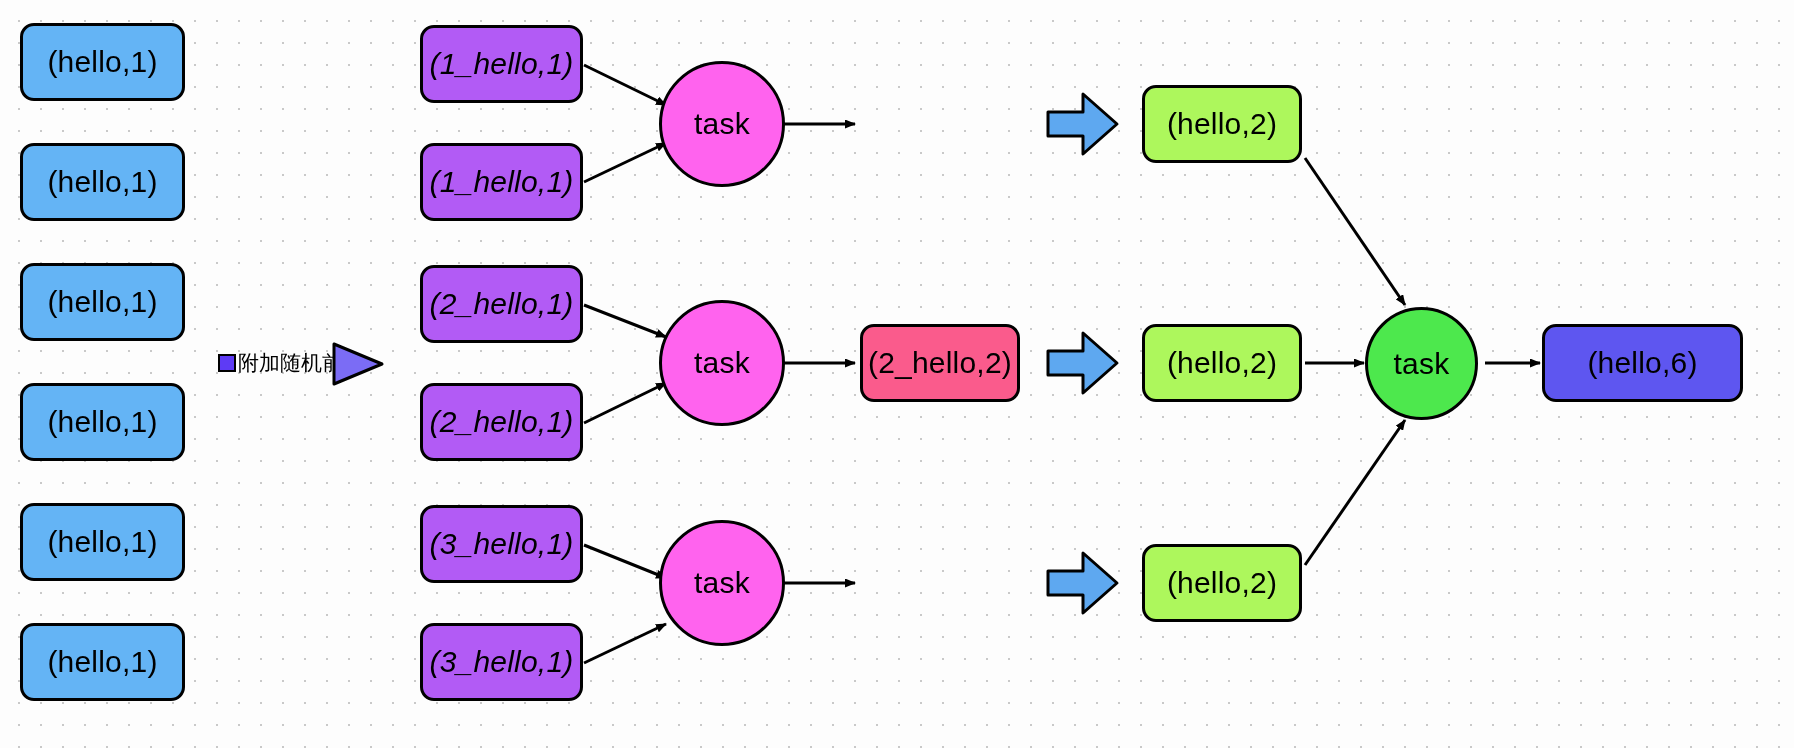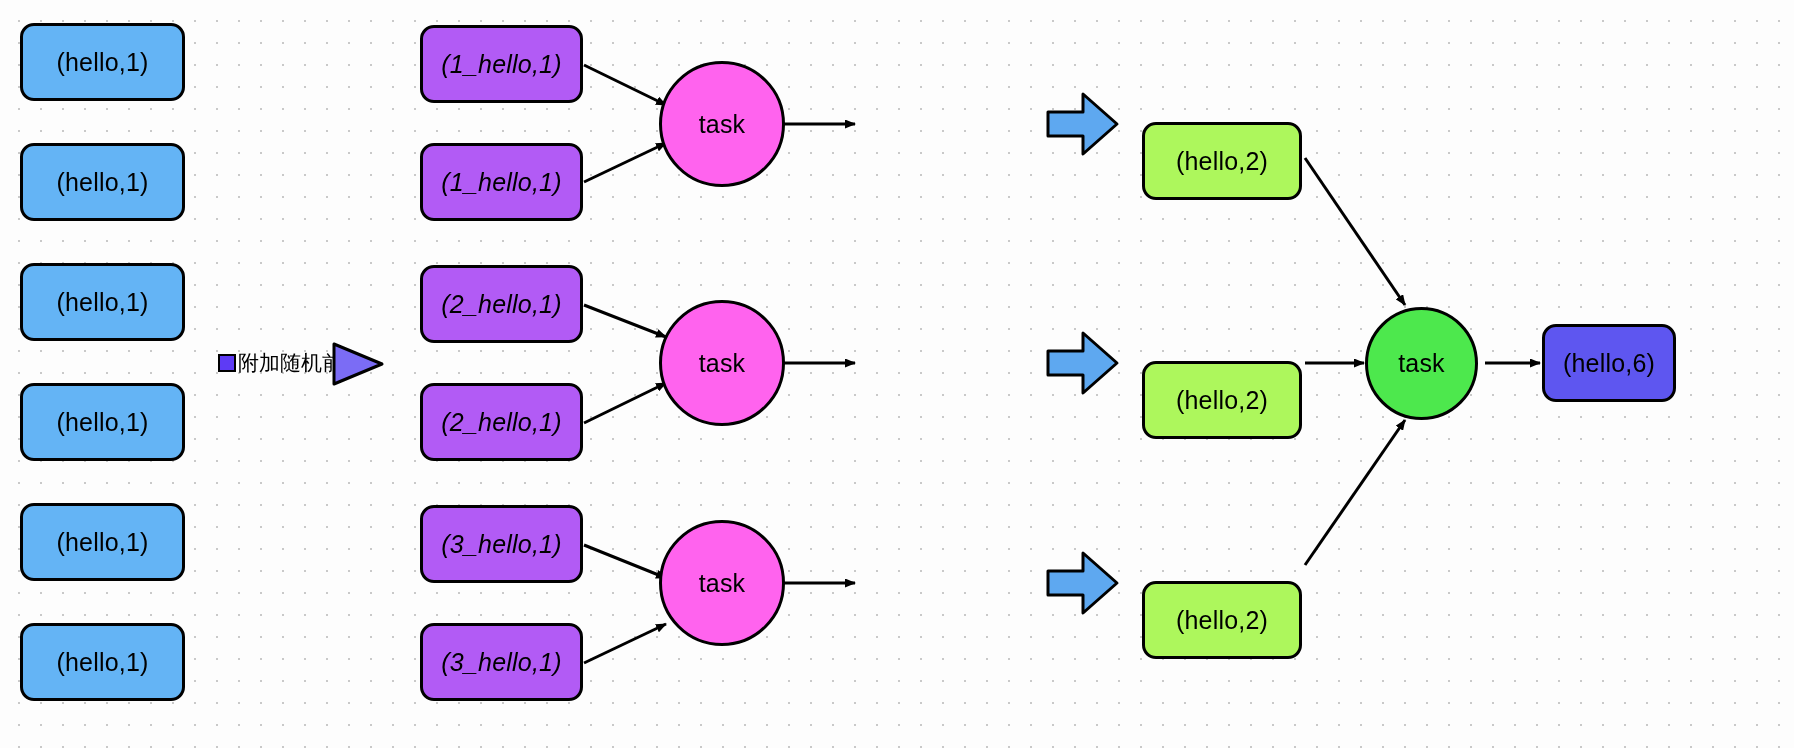--- a/index.html
+++ b/index.html
@@ -20,32 +20,32 @@
   svg.edges{
     position:absolute;left:0;top:0;width:1794px;height:748px;
     pointer-events:none;
   }
   .node{
     position:absolute;
     box-sizing:border-box;
     border:3px solid #000;
     display:flex;align-items:center;justify-content:center;
     color:#000;
-    font-size:25px;
+    font-size:30px;
     letter-spacing:0.2px;
     white-space:nowrap;
   }
   .rect{ border-radius:14px; }
   .circle{ border-radius:50%; }
 
   .src-box   { background:#64B4F5; }
   .pre-box   { background:#B25BF5;font-style:italic; }
   .task-pink { background:#FF63EE; }
   .mid-box   { background:#FA5B8C; }
-  .agg-box   { background:#ADF75C;margin-top:37px; }
+  .agg-box   { background:#ADF75C; }
   .task-green{ background:#4DE84D; }
   .final-box { background:#5E56F0; }
 
   .legend{
     position:absolute;
     display:flex;align-items:center;
     height:30px;
   }
   .legend-swatch{
     width:18px;height:18px;
@@ -148,20 +148,23 @@
   <div class="node circle task-pink" style="left:659px;top:61px;width:126px;height:126px;">
     <span>task</span>
   </div>
   <div class="node circle task-pink" style="left:659px;top:300px;width:126px;height:126px;">
     <span>task</span>
   </div>
   <div class="node circle task-pink" style="left:659px;top:520px;width:126px;height:126px;">
     <span>task</span>
   </div>
 
+  <div class="node rect mid-box" style="left:860px;top:324px;width:160px;height:78px;">
+    <span>(2_hello,2)</span>
+  </div>
 
   <svg class="block-arrow" style="left:1045px;top:90px;" width="75" height="68" viewBox="0 0 75 68">
     <path d="M3,22 L38,22 L38,4 L72,34 L38,64 L38,46 L3,46 Z" fill="#5EA8F0" stroke="#000" stroke-width="3" stroke-linejoin="round"></path>
   </svg>
   <svg class="block-arrow" style="left:1045px;top:329px;" width="75" height="68" viewBox="0 0 75 68">
     <path d="M3,22 L38,22 L38,4 L72,34 L38,64 L38,46 L3,46 Z" fill="#5EA8F0" stroke="#000" stroke-width="3" stroke-linejoin="round"></path>
   </svg>
   <svg class="block-arrow" style="left:1045px;top:549px;" width="75" height="68" viewBox="0 0 75 68">
     <path d="M3,22 L38,22 L38,4 L72,34 L38,64 L38,46 L3,46 Z" fill="#5EA8F0" stroke="#000" stroke-width="3" stroke-linejoin="round"></path>
   </svg>
@@ -173,17 +176,17 @@
     <span>(hello,2)</span>
   </div>
   <div class="node rect agg-box" style="left:1142px;top:544px;width:160px;height:78px;">
     <span>(hello,2)</span>
   </div>
 
   <div class="node circle task-green" style="left:1365px;top:307px;width:113px;height:113px;">
     <span>task</span>
   </div>
 
-  <div class="node rect final-box" style="left:1542px;top:324px;width:134px;height:78px;">
+  <div class="node rect final-box" style="left:1542px;top:324px;width:201px;height:78px;">
     <span>(hello,6)</span>
   </div>
 
 </div>
 
 </body></html>

